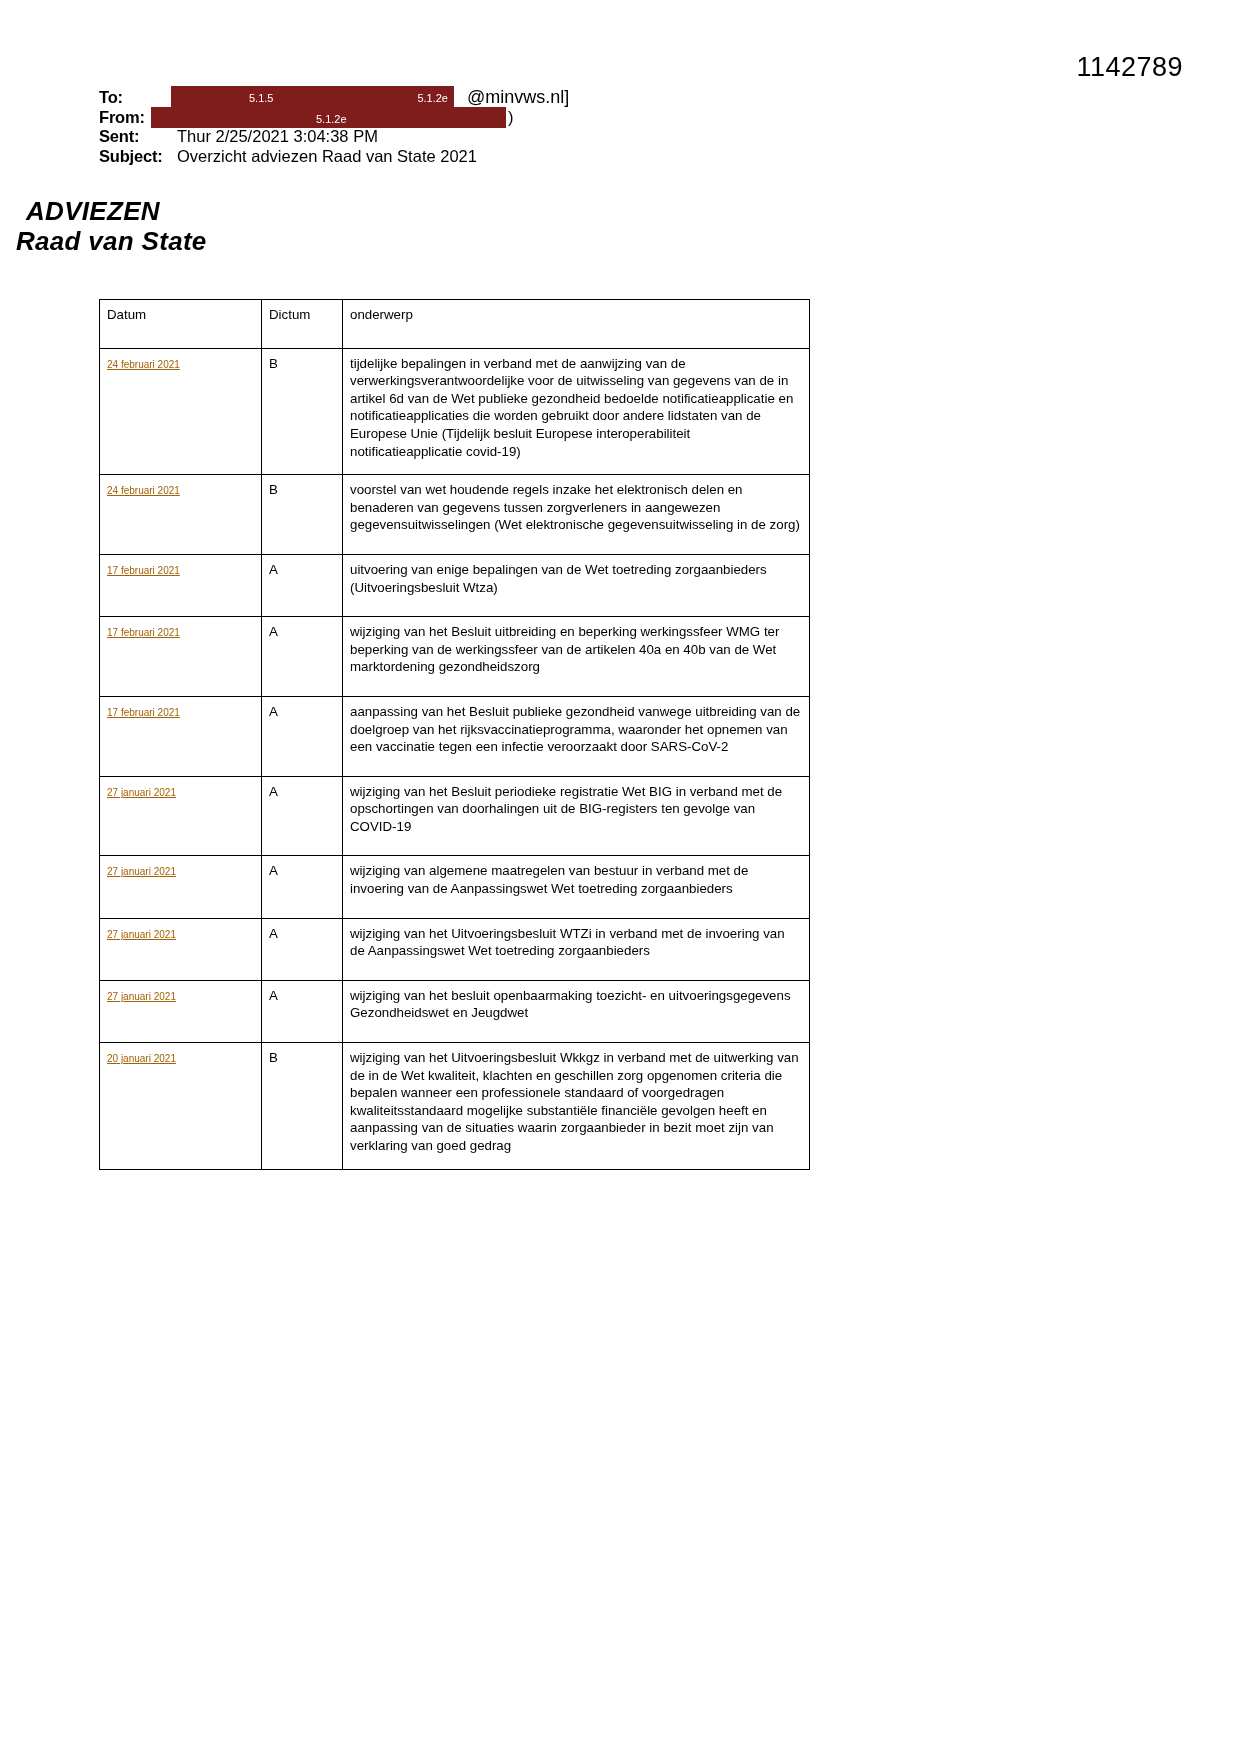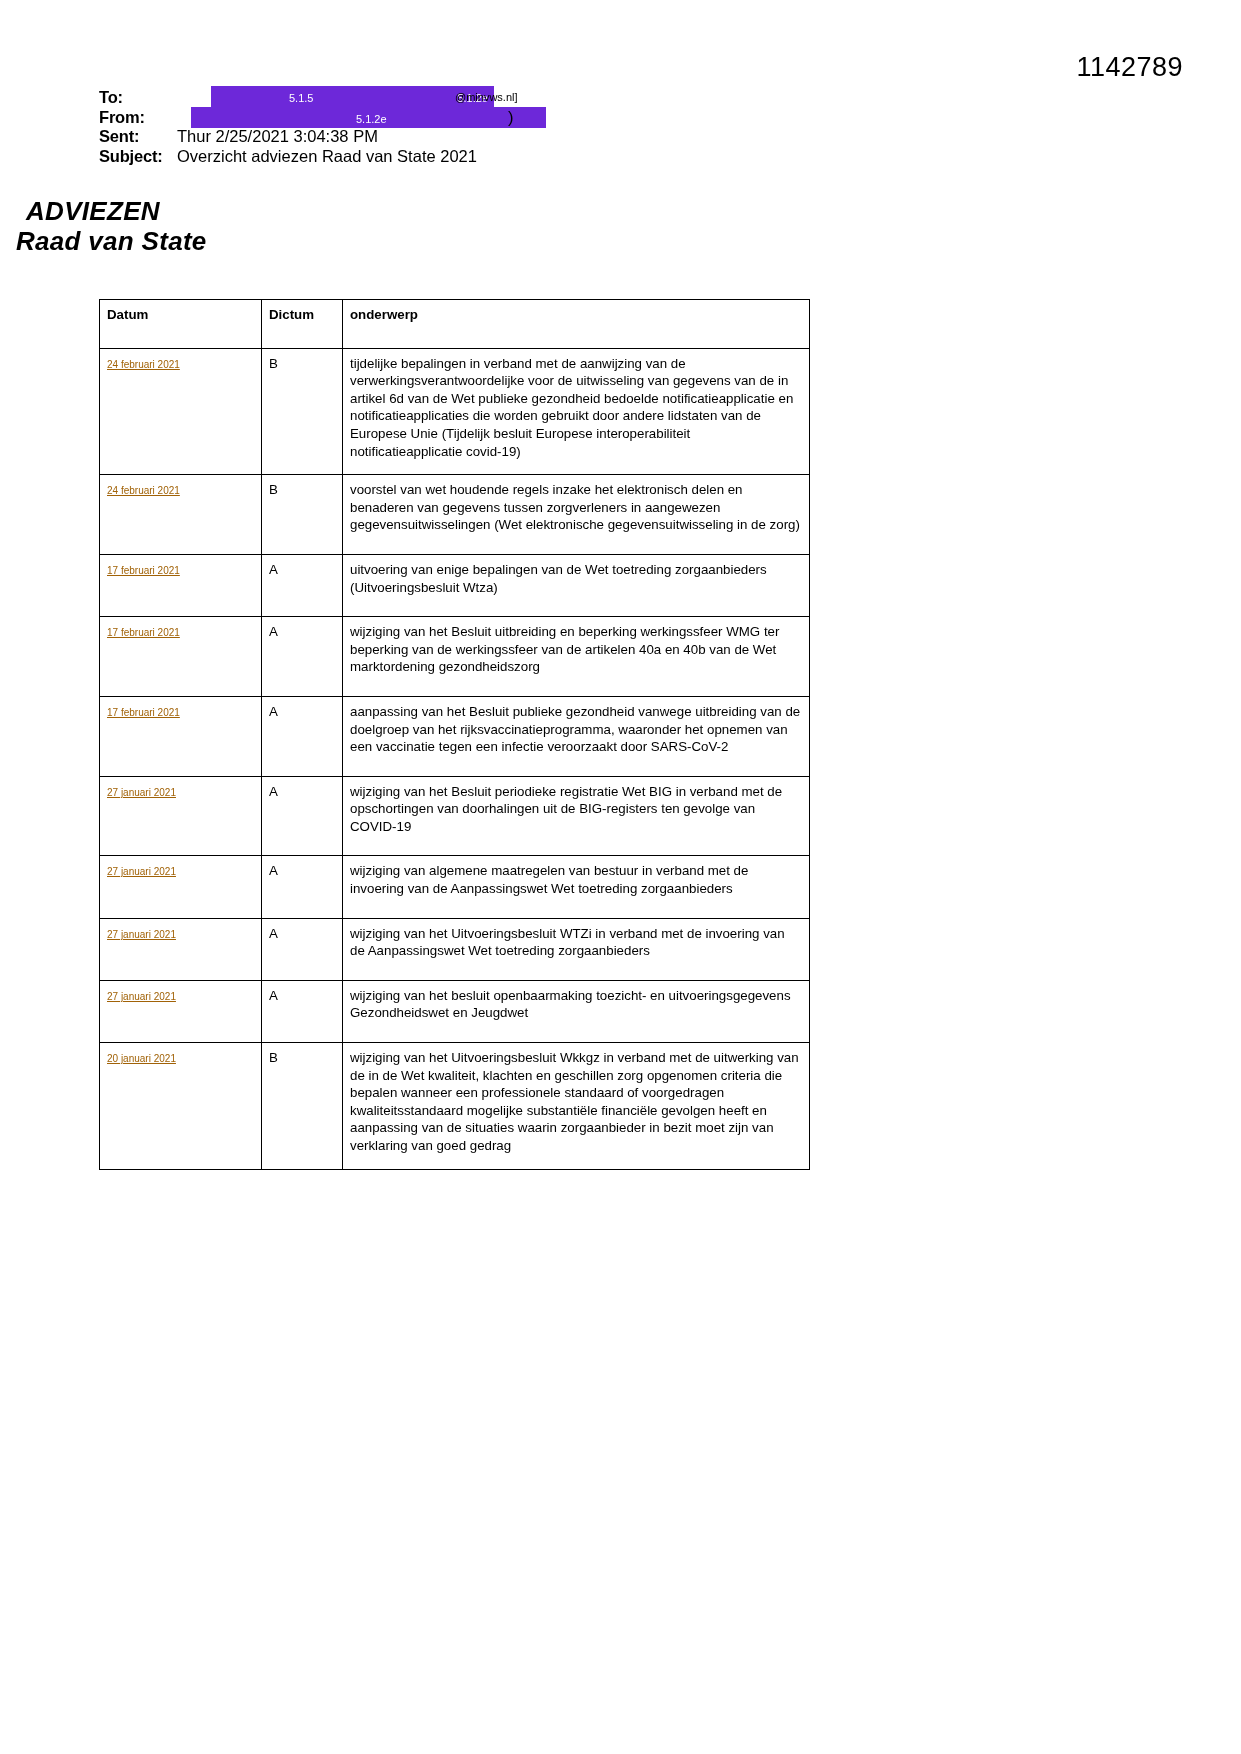--- a/index.html
+++ b/index.html
@@ -58,29 +58,28 @@
     position: absolute;
     top: 0;
   }
   .mh-row-sent .mh-value { left: 78px; }
   .mh-row-subject .mh-value { left: 78px; }
   .mh-row-received .mh-value { left: 170px; }
 
   
   .redact {
     display: inline-block;
-    background: #6d28d9;
+    background: #7f1d1d;
     color: #ffffff;
     font-size: 11px;
     line-height: 19px;
     vertical-align: top;
     text-align: center;
     font-family: "Liberation Sans", sans-serif;
     position: relative;
-    margin-left: 40px;
   }
   .redact-to {
     position: absolute;
     left: 72px;
     top: -2px;
     width: 283px;
     height: 21px;
   }
   .redact-to .r-a { position: absolute; left: 78px; top: 3px; }
   .redact-to .r-b { position: absolute; right: 6px; top: 3px; }
@@ -89,21 +88,22 @@
     left: 52px;
     top: -1px;
     width: 355px;
     height: 21px;
   }
   .redact-from .r-a { position: absolute; left: 165px; top: 3px; }
   .to-tail {
     position: absolute;
     left: 356px;
     top: 0;
-    font-size: 11px;
+    font-size: 18px;
+    padding-left: 12px;
   }
   .from-tail {
     position: absolute;
     left: 409px;
     top: 0;
     font-size: 16.5px;
   }
 
   
   .title-block {
@@ -137,21 +137,21 @@
   }
   .adv-table td, .adv-table th {
     border: 1px solid #000000;
     vertical-align: top;
     padding: 6px 7px 16px 7px;
     font-size: 13.3px;
     line-height: 17.6px;
     text-align: left;
   }
   .adv-table th {
-    font-weight: bold;
+    font-weight: normal;
     padding-bottom: 24px;
   }
   .col-datum { width: 162px; }
   .col-dictum { width: 81px; }
   .col-onderwerp { width: 467px; }
 
   .date-link {
     color: #a16207;
     text-decoration: underline;
     font-size: 10px;

